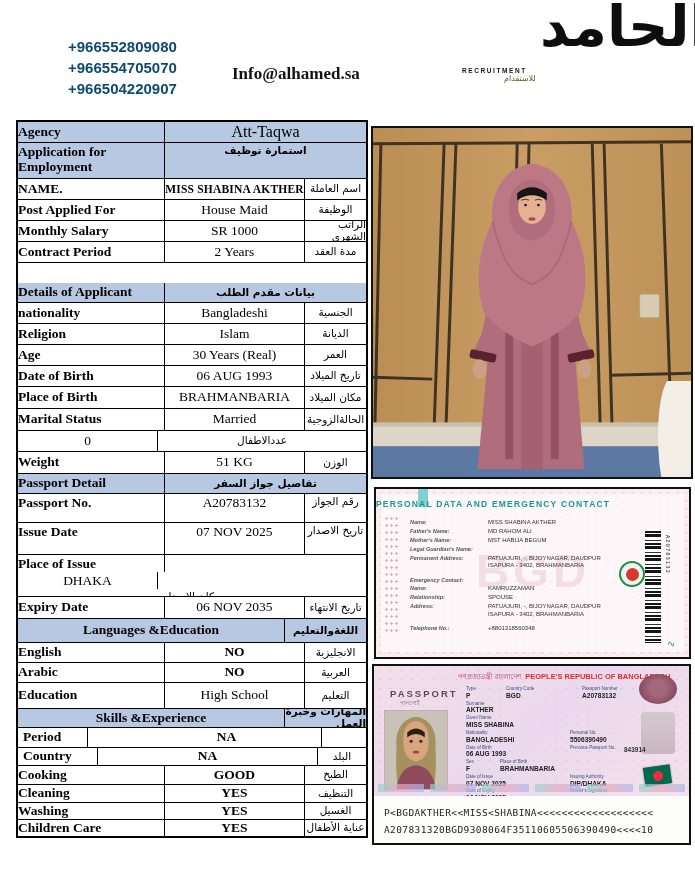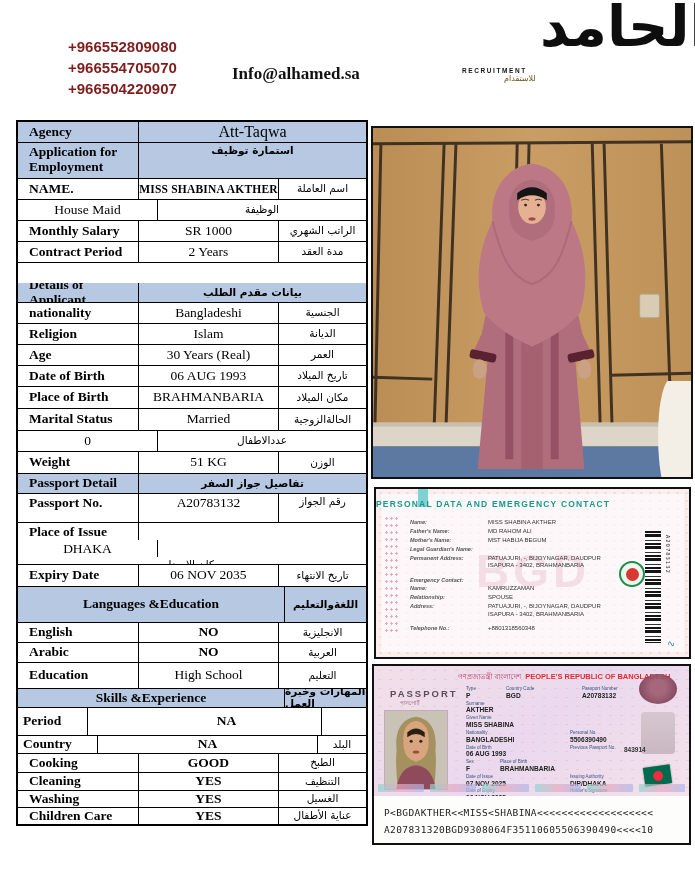--- a/index.html
+++ b/index.html
@@ -3,41 +3,41 @@
 <meta charset="utf-8">
 <style>
   :root{
     --blue:#b7c9e2; --brown:#6d561f; --rose:#b06e7c; --teal:#159a8c; --red:#e02c2c;
   }
   *{margin:0;padding:0;box-sizing:border-box}
   body{background:#888;font-family:"Liberation Serif",serif}
   .page{position:relative;width:695px;height:888px;background:#fff;margin:0 auto;overflow:hidden}
 
   
-  .phones{position:absolute;left:68px;top:36px;font-family:"Liberation Sans",sans-serif;font-weight:bold;font-size:15px;line-height:21px;color:#7f1d1d}
+  .phones{position:absolute;left:68px;top:36px;font-family:"Liberation Sans",sans-serif;font-weight:bold;font-size:15px;line-height:21px;color:#0c4a6e}
   .phones span{display:block}
   .email{position:absolute;left:232px;top:64px;font-weight:bold;font-size:17px;color:#111}
   .logo{position:absolute;left:400px;top:10px;width:290px;height:106px}
   .logo-wordmark{position:absolute;left:8px;top:26px;font-family:"Liberation Sans",sans-serif;font-weight:bold;font-size:27px;letter-spacing:.5px}
   .logo-wordmark .br{color:var(--brown)}
   .logo-wordmark .bk{color:#161616}
   .logo-tagline{position:absolute;left:62px;top:57px;font-family:"Liberation Sans",sans-serif;font-weight:bold;font-size:6.5px;letter-spacing:1.6px;color:#161616}
   .logo-arabic{position:absolute;left:140px;top:-16px;font-family:"DejaVu Sans",sans-serif;font-weight:bold;font-size:56px;color:#0e0e0e;direction:rtl}
   .logo-arabic-sub{position:absolute;left:104px;top:64px;font-family:"DejaVu Sans",sans-serif;font-size:8px;color:var(--brown);direction:rtl}
 
   
   .apptable{position:absolute;left:16px;top:120px;width:352px;border:2px solid #000;background:#fff;font-size:13.5px}
   .frow{display:flex;border-bottom:1px solid #000;height:21px}
   .frow:last-child{border-bottom:none}
   .frow>div{border-right:1px solid #000;display:flex;align-items:center;overflow:hidden;line-height:1.1}
   .frow>div:last-child{border-right:none}
   .t-head,.t-sec{background:var(--blue)}
-  .c1{width:121px;padding-left:11px}
+  .c1{width:147px;padding-left:0}
   .c2{width:140px;justify-content:center;text-align:center}
-  .c3{flex:1;justify-content:center;text-align:left}
+  .c3{flex:1;justify-content:center;text-align:right}
   .c23{flex:1;justify-content:center;text-align:center}
   .c12{width:267px;justify-content:center;text-align:center}
   .w1{width:80px;padding-left:5px}
   .w2{width:220px;justify-content:center;text-align:center}
   .w3{flex:1;justify-content:center;text-align:right}
   .lbl{font-weight:bold}
   .ar{font-family:"DejaVu Sans",sans-serif;font-size:10.5px;direction:rtl}
   .vname{font-weight:bold;font-size:11.5px;letter-spacing:.2px}
   .bigval{font-weight:normal;font-size:16px}
   .vbold{font-weight:bold}
@@ -119,20 +119,21 @@
       <div class="frow t-head vtop" style="height: 36px;">
         <div class="c1 lbl">Application for Employment</div>
         <div class="c23 ar lbl">استمارة توظيف</div>
       </div>
       <div class="frow t-row" style="height: 21px;">
         <div class="c1 lbl">NAME.</div>
         <div class="c2 vname">MISS SHABINA AKTHER</div>
         <div class="c3 ar">اسم العاملة</div>
       </div>
       <div class="frow t-row" style="height: 21px;">
+        <div class="c1 lbl">Post Applied For</div>
         <div class="c2">House Maid</div>
         <div class="c3 ar">الوظيفة</div>
       </div>
       <div class="frow t-row" style="height: 21px;">
         <div class="c1 lbl">Monthly Salary</div>
         <div class="c2">SR 1000</div>
         <div class="c3 ar">الراتب الشهري</div>
       </div>
       <div class="frow t-row" style="height: 21px;">
         <div class="c1 lbl">Contract Period</div>
@@ -184,31 +185,36 @@
       </div>
       <div class="frow t-head" style="height: 20px;">
         <div class="c1 lbl">Passport Detail</div>
         <div class="c23 ar lbl">تفاصيل جواز السفر</div>
       </div>
       <div class="frow t-row vtop" style="height: 29px;">
         <div class="c1 lbl">Passport No.</div>
         <div class="c2">A20783132</div>
         <div class="c3 ar">رقم الجواز</div>
       </div>
+      <div class="frow t-row vtop" style="height: 32px;">
+        <div class="c1 lbl">Issue Date</div>
+        <div class="c2">07 NOV 2025</div>
+        <div class="c3 ar">تاريخ الاصدار</div>
+      </div>
       <div class="frow t-row vtop" style="height: 42px; flex-direction: column;">
         <div class="c1 lbl">Place of Issue</div>
         <div class="c2">DHAKA</div>
         <div class="c3 ar">مكان الاصدار</div>
       </div>
       <div class="frow t-row" style="height: 22px;">
         <div class="c1 lbl">Expiry Date</div>
         <div class="c2">06 NOV 2035</div>
         <div class="c3 ar">تاريخ الانتهاء</div>
       </div>
-      <div class="frow t-sec" style="height: 36px;">
+      <div class="frow t-sec" style="height: 24px;">
         <div class="c12 lbl">Languages &amp;Education</div>
         <div class="c3 ar lbl">اللغةوالتعليم</div>
       </div>
       <div class="frow t-row" style="height: 20px;">
         <div class="c1 lbl">English</div>
         <div class="c2 vbold">NO</div>
         <div class="c3 ar">الانجليزية</div>
       </div>
       <div class="frow t-row" style="height: 20px;">
         <div class="c1 lbl">Arabic</div>
@@ -217,21 +223,21 @@
       </div>
       <div class="frow t-row" style="height: 26px;">
         <div class="c1 lbl">Education</div>
         <div class="c2">High School</div>
         <div class="c3 ar">التعليم</div>
       </div>
       <div class="frow t-sec" style="height: 19px;">
         <div class="c12 lbl">Skills &amp;Experience</div>
         <div class="c3 ar lbl">المهارات وخبرة العمل</div>
       </div>
-      <div class="frow t-roww" style="height: 28px; gap: 44px;">
+      <div class="frow t-roww" style="height: 20px; gap: 44px;">
         <div class="w1 lbl">Period</div>
         <div class="w2 vbold">NA</div>
         <div class="w3 ar">المدة</div>
       </div>
       <div class="frow t-roww" style="height: 18px;">
         <div class="w1 lbl">Country</div>
         <div class="w2 vbold">NA</div>
         <div class="w3 ar">البلد</div>
       </div>
       <div class="frow t-row" style="height: 19px;">

